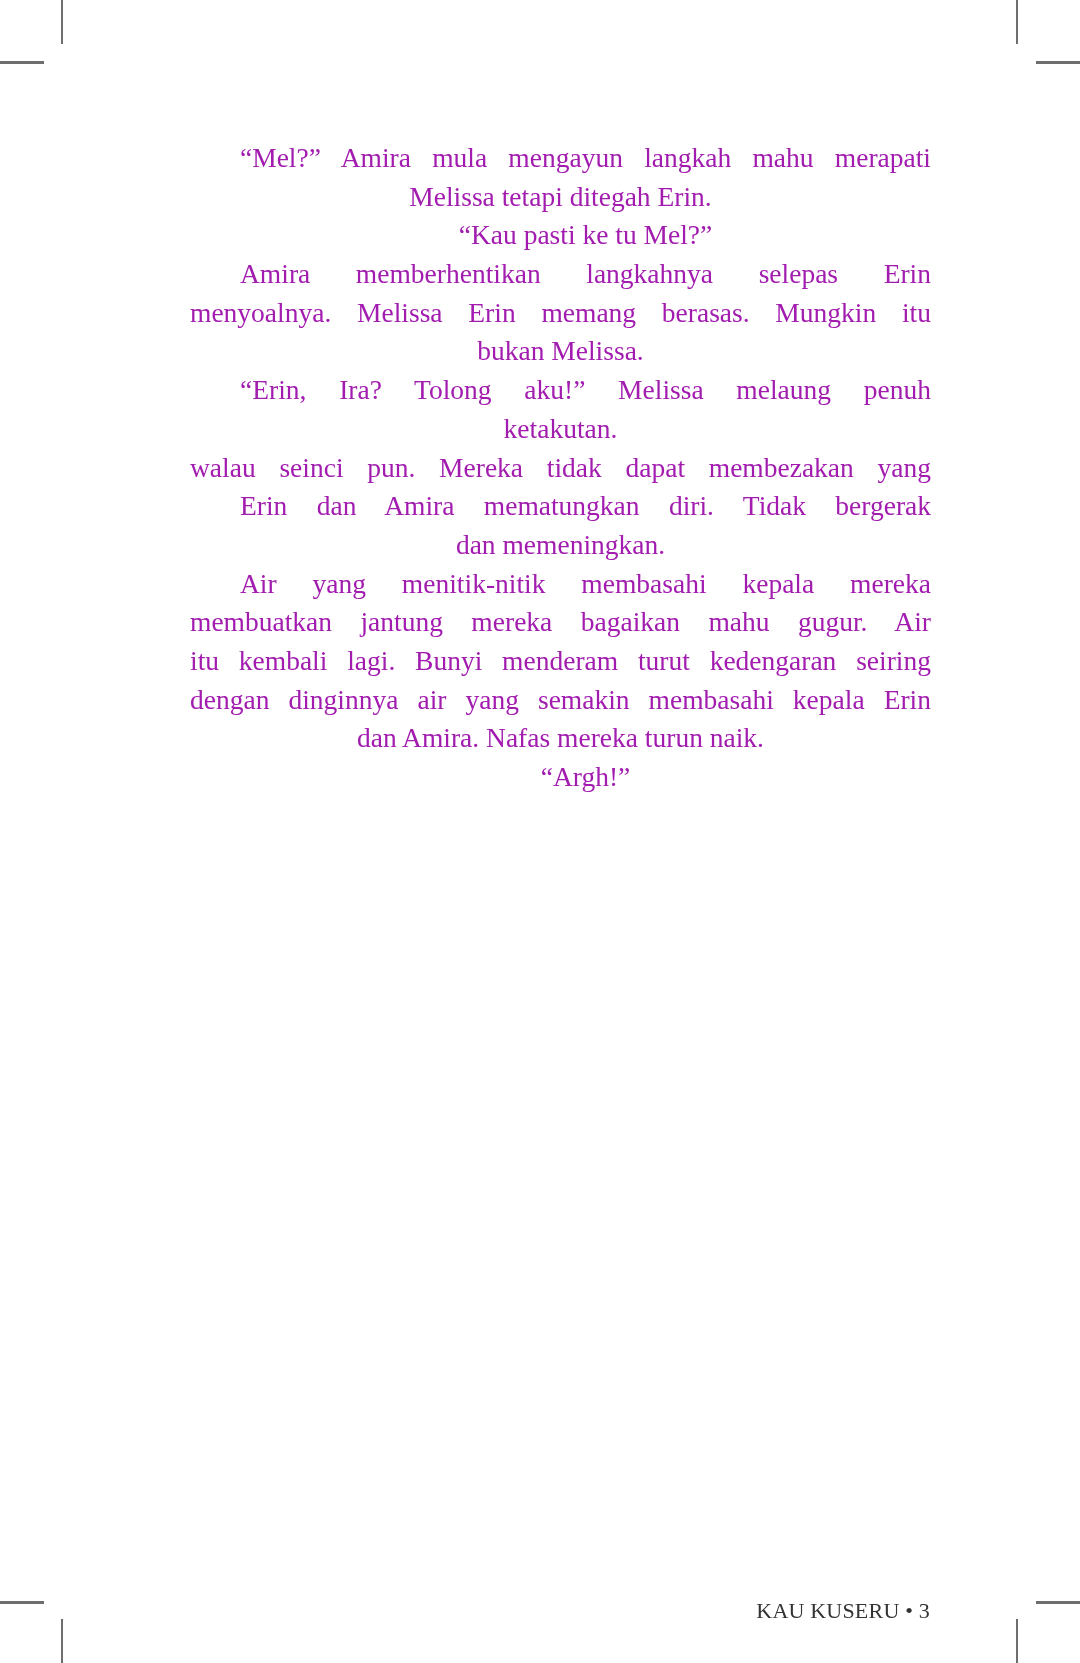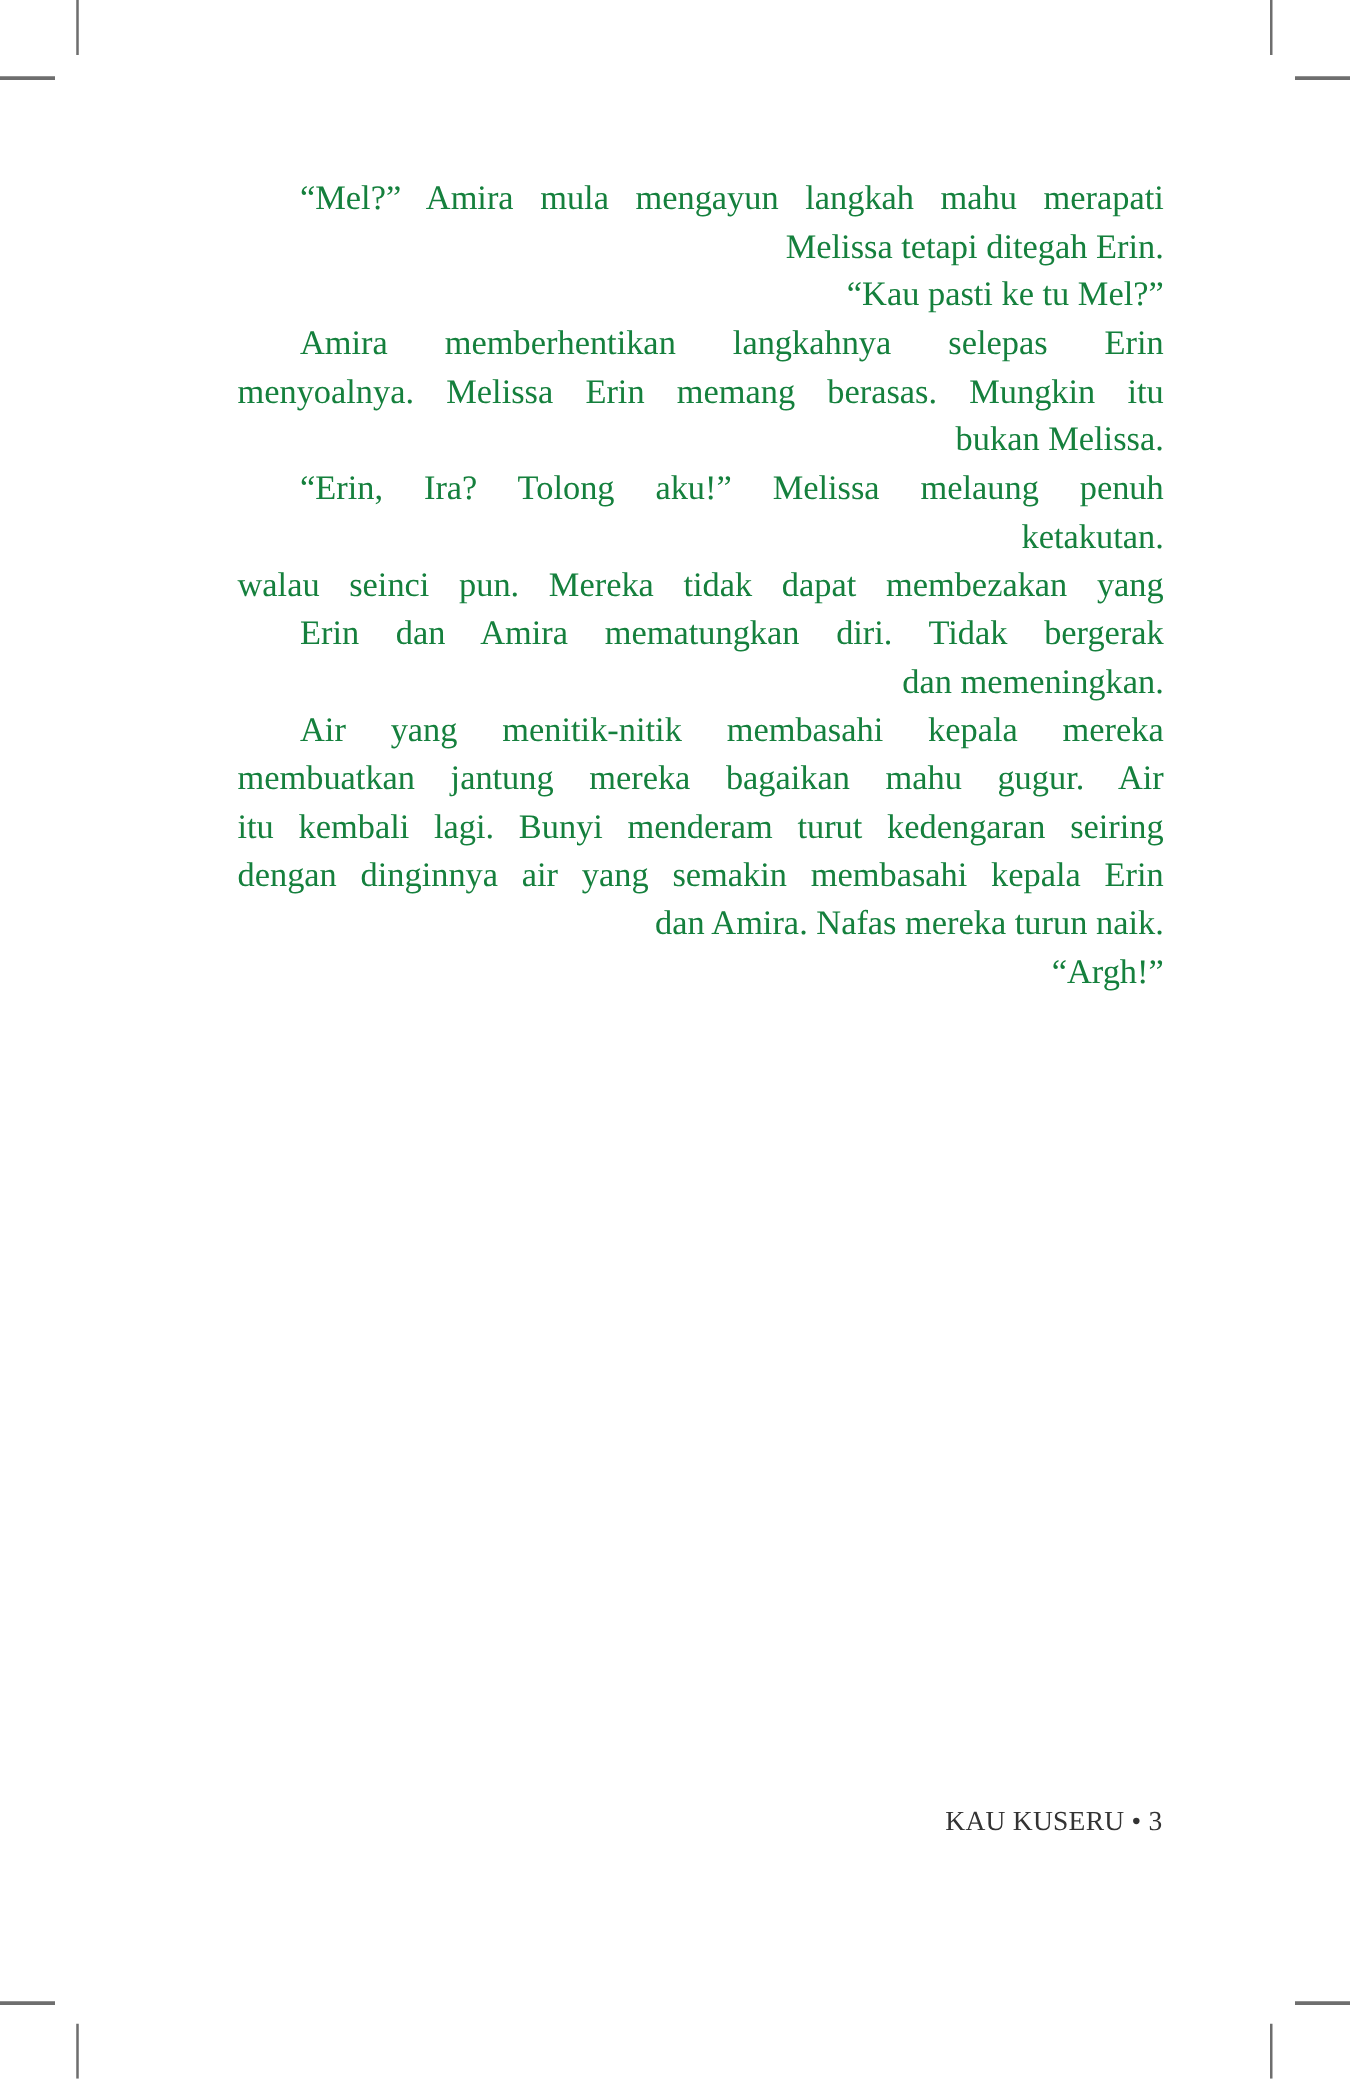--- a/index.html
+++ b/index.html
@@ -20,41 +20,41 @@
   .crop.v { width: 2px; height: 44px; }
   .crop.h { width: 44px; height: 3px; }
 
   .text-block {
     position: absolute;
     left: 190px;
     top: 139px;
     width: 741px;
     font-family: "Liberation Serif", "DejaVu Serif", serif;
     font-size: 27.5px;
-    color: #15803d;
+    color: #a21caf;
     line-height: 38.7px;
   }
   .line {
     display: block;
     white-space: nowrap;
     height: 38.7px;
     overflow: visible;
   }
   .line.just {
     text-align: justify;
     text-align-last: justify;
     white-space: normal;
   }
   .line.indent { padding-left: 50px; }
-  .line.last { text-align: right; }
+  .line.last { text-align: center; }
 
   .footer {
     position: absolute;
     right: 150px;
-    top: 1444px;
+    top: 1598px;
     font-family: "Liberation Serif", "DejaVu Serif", serif;
     font-size: 22px;
     color: #333333;
     letter-spacing: 0.2px;
     white-space: nowrap;
   }
 </style>
 </head>
 <body>
 

